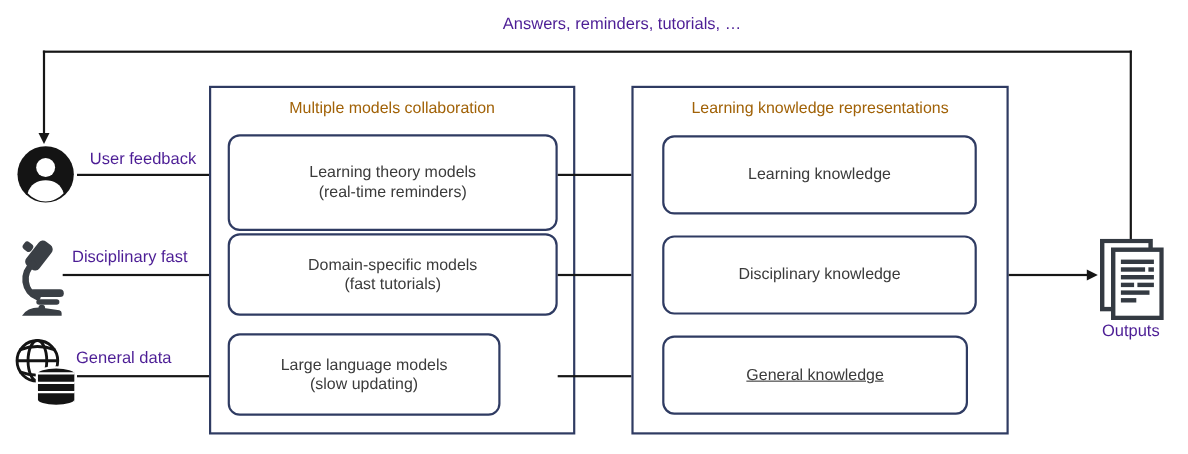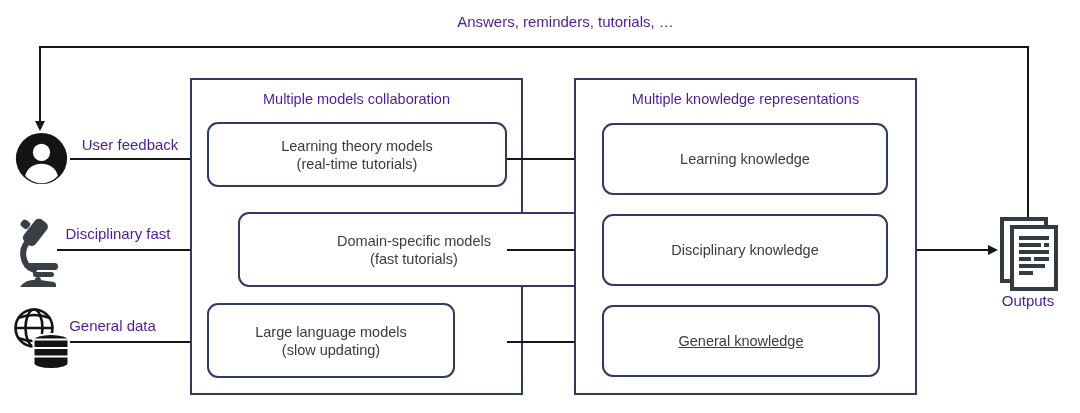--- a/index.html
+++ b/index.html
@@ -17,21 +17,21 @@
   .vline { position:absolute; width:2px; background:#161616; }
   .ah-right { position:absolute; width:0; height:0;
     border-top:5px solid transparent; border-bottom:5px solid transparent;
     border-left:10px solid #161616; }
   .ah-down { position:absolute; width:0; height:0;
     border-left:5px solid transparent; border-right:5px solid transparent;
     border-top:10px solid #161616; }
 
   
   .panel { position:absolute; border:2px solid #2f3b62; background:#ffffff; }
-  .panel-title { position:absolute; font-size:14.5px; color:#4c1d95; text-align:center; }
+  .panel-title { position:absolute; font-size:14.5px; color:#a16207; text-align:center; }
   .rbox { position:absolute; border:2px solid #2f3b62; border-radius:11px; background:#ffffff;
     display:flex; flex-direction:column; align-items:center; justify-content:center;
     font-size:14.5px; line-height:18px; color:#3b3b3b; text-align:center; }
 
   svg { display:block; }
 </style>
 </head>
 <body>
 
 <div class="label abs center" style="left:380px; top:13px; width:371px;">Answers, reminders, tutorials, …</div>
@@ -84,42 +84,42 @@
 <div class="hline" style="left:70px; top:158px; width:129px;"></div>
 <div class="ah-right" style="left:197px; top:154px;"></div>
 <div class="hline" style="left:57px; top:249px; width:142px;"></div>
 <div class="ah-right" style="left:197px; top:245px;"></div>
 <div class="hline" style="left:70px; top:341px; width:129px;"></div>
 <div class="ah-right" style="left:197px; top:337px;"></div>
 
 <div class="panel" style="left:190px; top:78px; width:333px; height:317px;"></div>
 <div class="panel-title" style="left:190px; top:91px; width:333px;">Multiple models collaboration</div>
 
-<div class="rbox" style="left:207px; top:122px; width:300px; height:65px;">
+<div class="rbox" style="left:207px; top:122px; width:300px; height:88px;">
   <div>Learning theory models</div>
-  <div>(real-time tutorials)</div>
+  <div>(real-time reminders)</div>
 </div>
-<div class="rbox" style="left:207px; top:212px; width:352px; height:75px;margin-left:31px;">
+<div class="rbox" style="left:207px; top:212px; width:300px; height:75px;">
   <div>Domain-specific models</div>
   <div>(fast tutorials)</div>
 </div>
 <div class="rbox" style="left:207px; top:303px; width:248px; height:75px;">
   <div>Large language models</div>
   <div>(slow updating)</div>
 </div>
 
 <div class="hline" style="left:507px; top:158px; width:87px;"></div>
 <div class="ah-right" style="left:592px; top:154px;"></div>
 <div class="hline" style="left:507px; top:249px; width:87px;"></div>
 <div class="ah-right" style="left:592px; top:245px;"></div>
 <div class="hline" style="left:507px; top:341px; width:87px;"></div>
 <div class="ah-right" style="left:592px; top:337px;"></div>
 
 <div class="panel" style="left:574px; top:78px; width:343px; height:317px;"></div>
-<div class="panel-title" style="left:574px; top:91px; width:343px;">Multiple knowledge representations</div>
+<div class="panel-title" style="left:574px; top:91px; width:343px;">Learning knowledge representations</div>
 
 <div class="rbox" style="left:602px; top:123px; width:286px; height:72px;">
   <div>Learning knowledge</div>
 </div>
 <div class="rbox" style="left:602px; top:214px; width:286px; height:72px;">
   <div>Disciplinary knowledge</div>
 </div>
 <div class="rbox" style="left:602px; top:305px; width:278px; height:72px;text-decoration:underline;">
   <div>General knowledge</div>
 </div>

